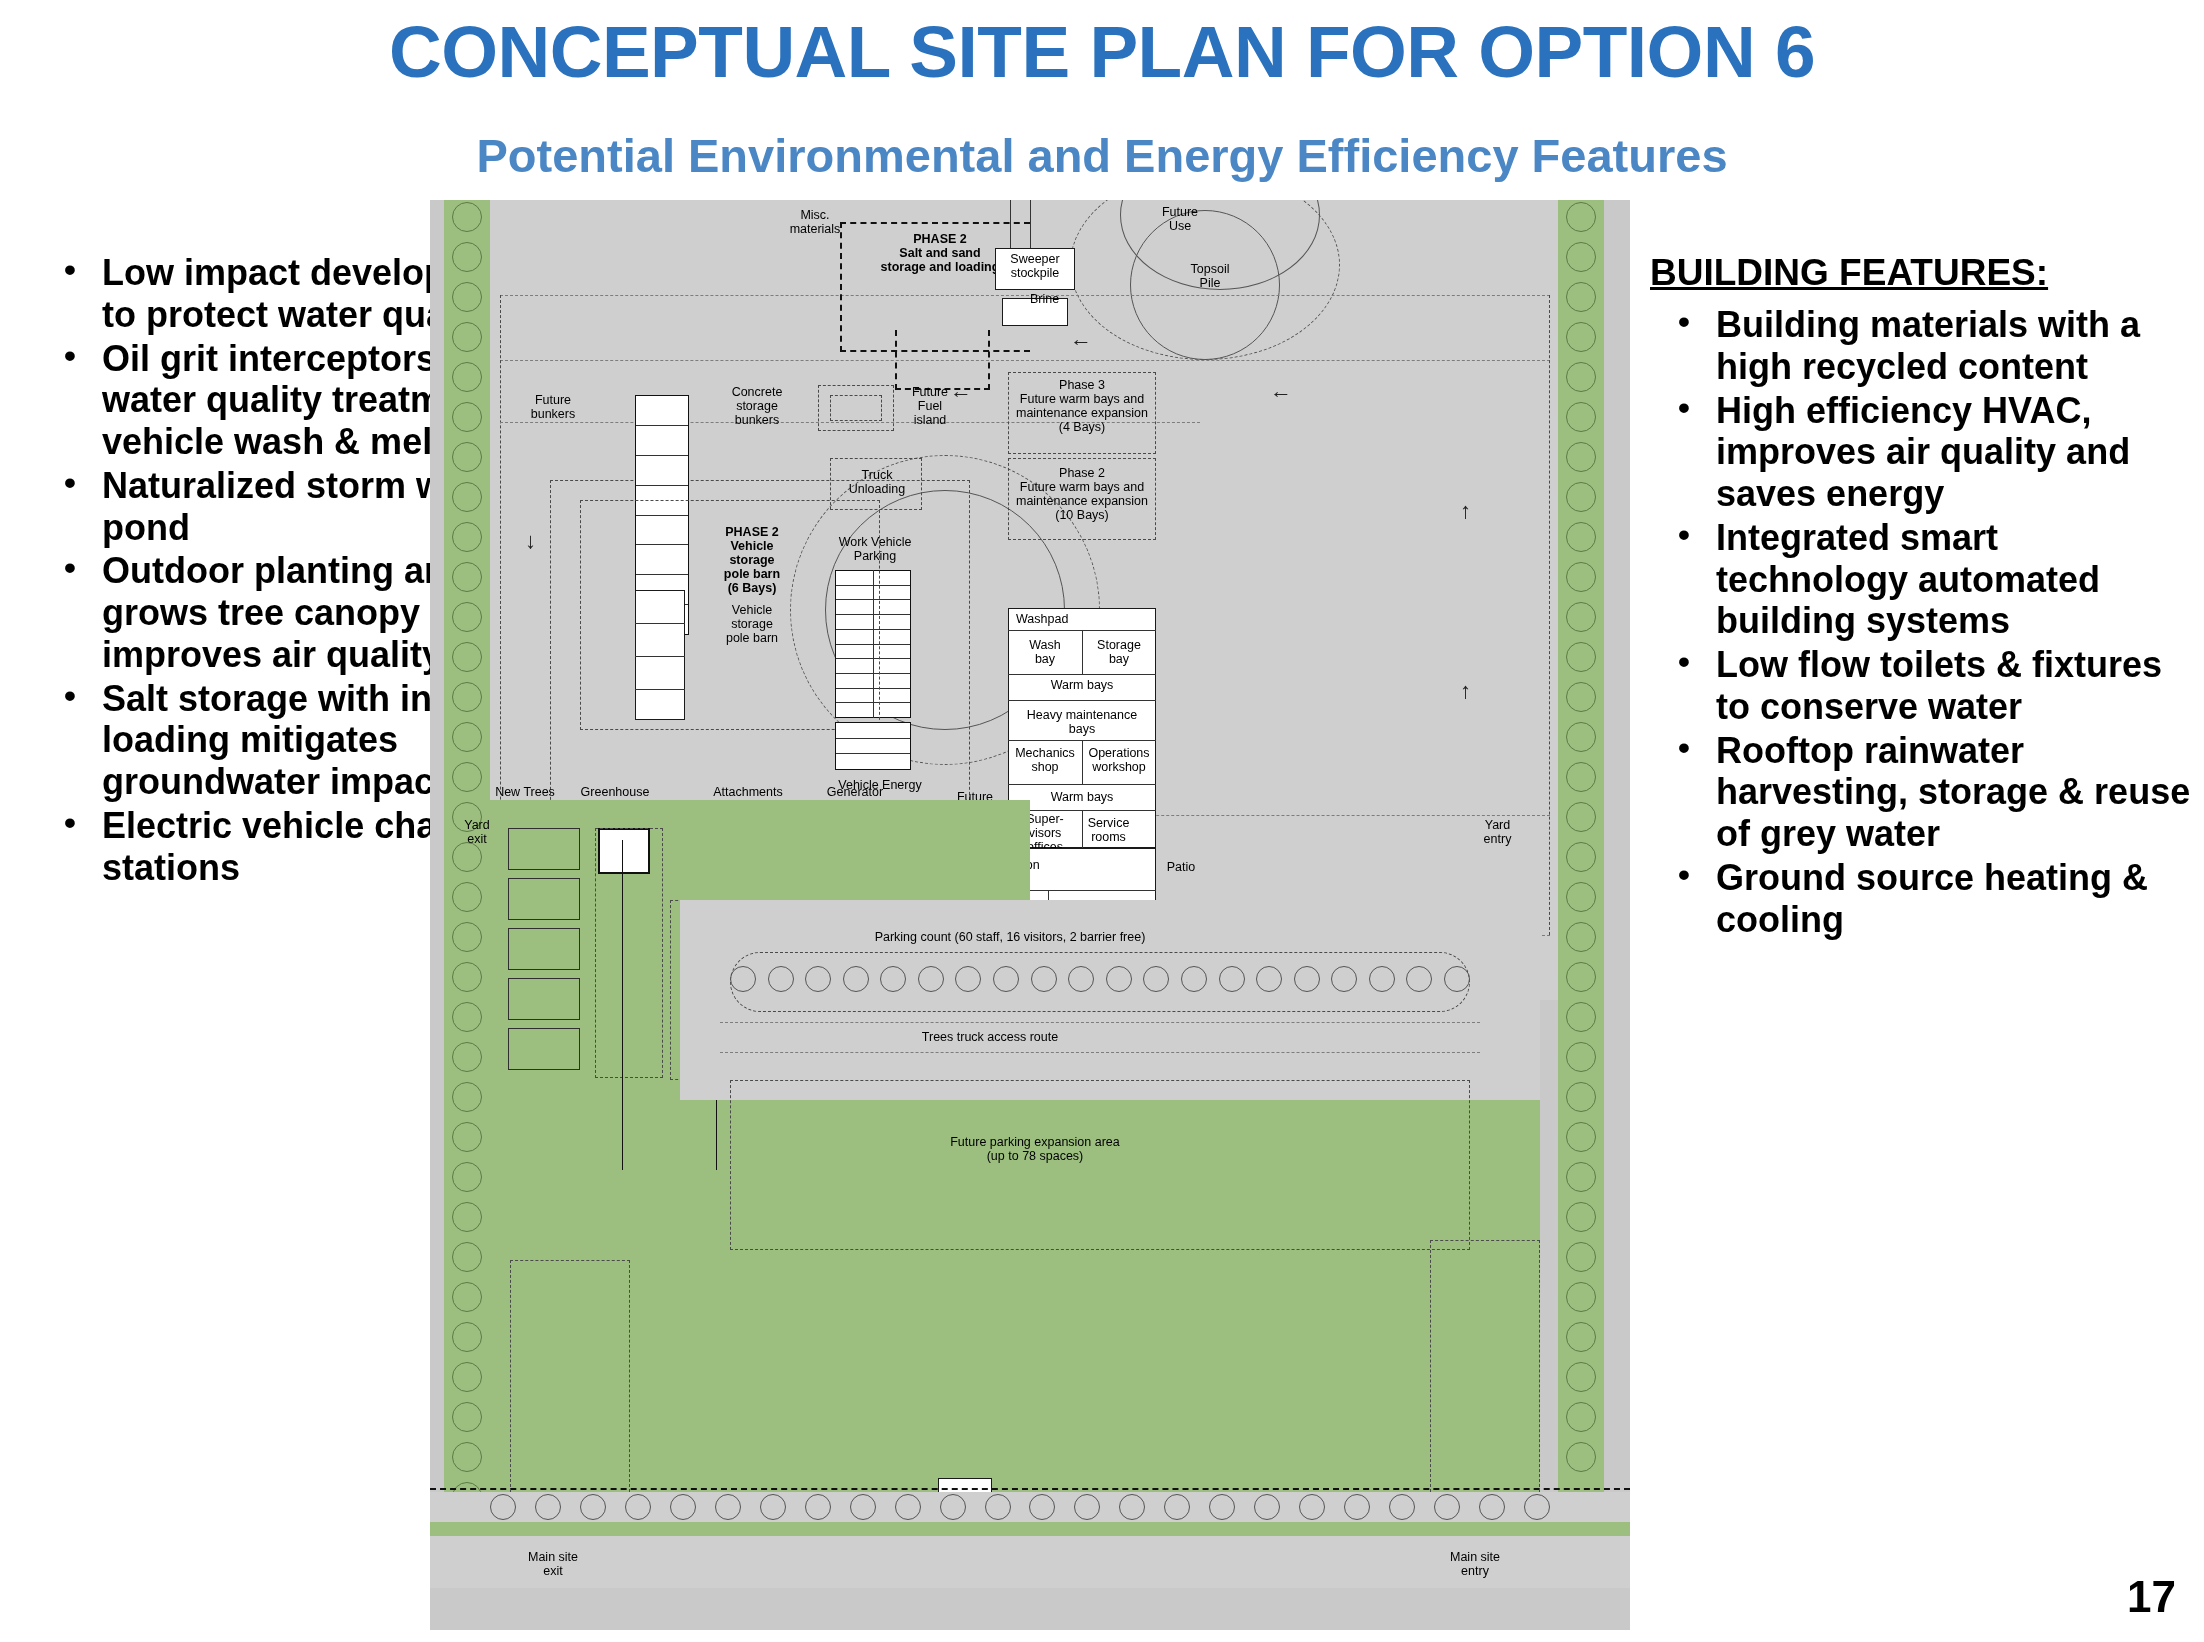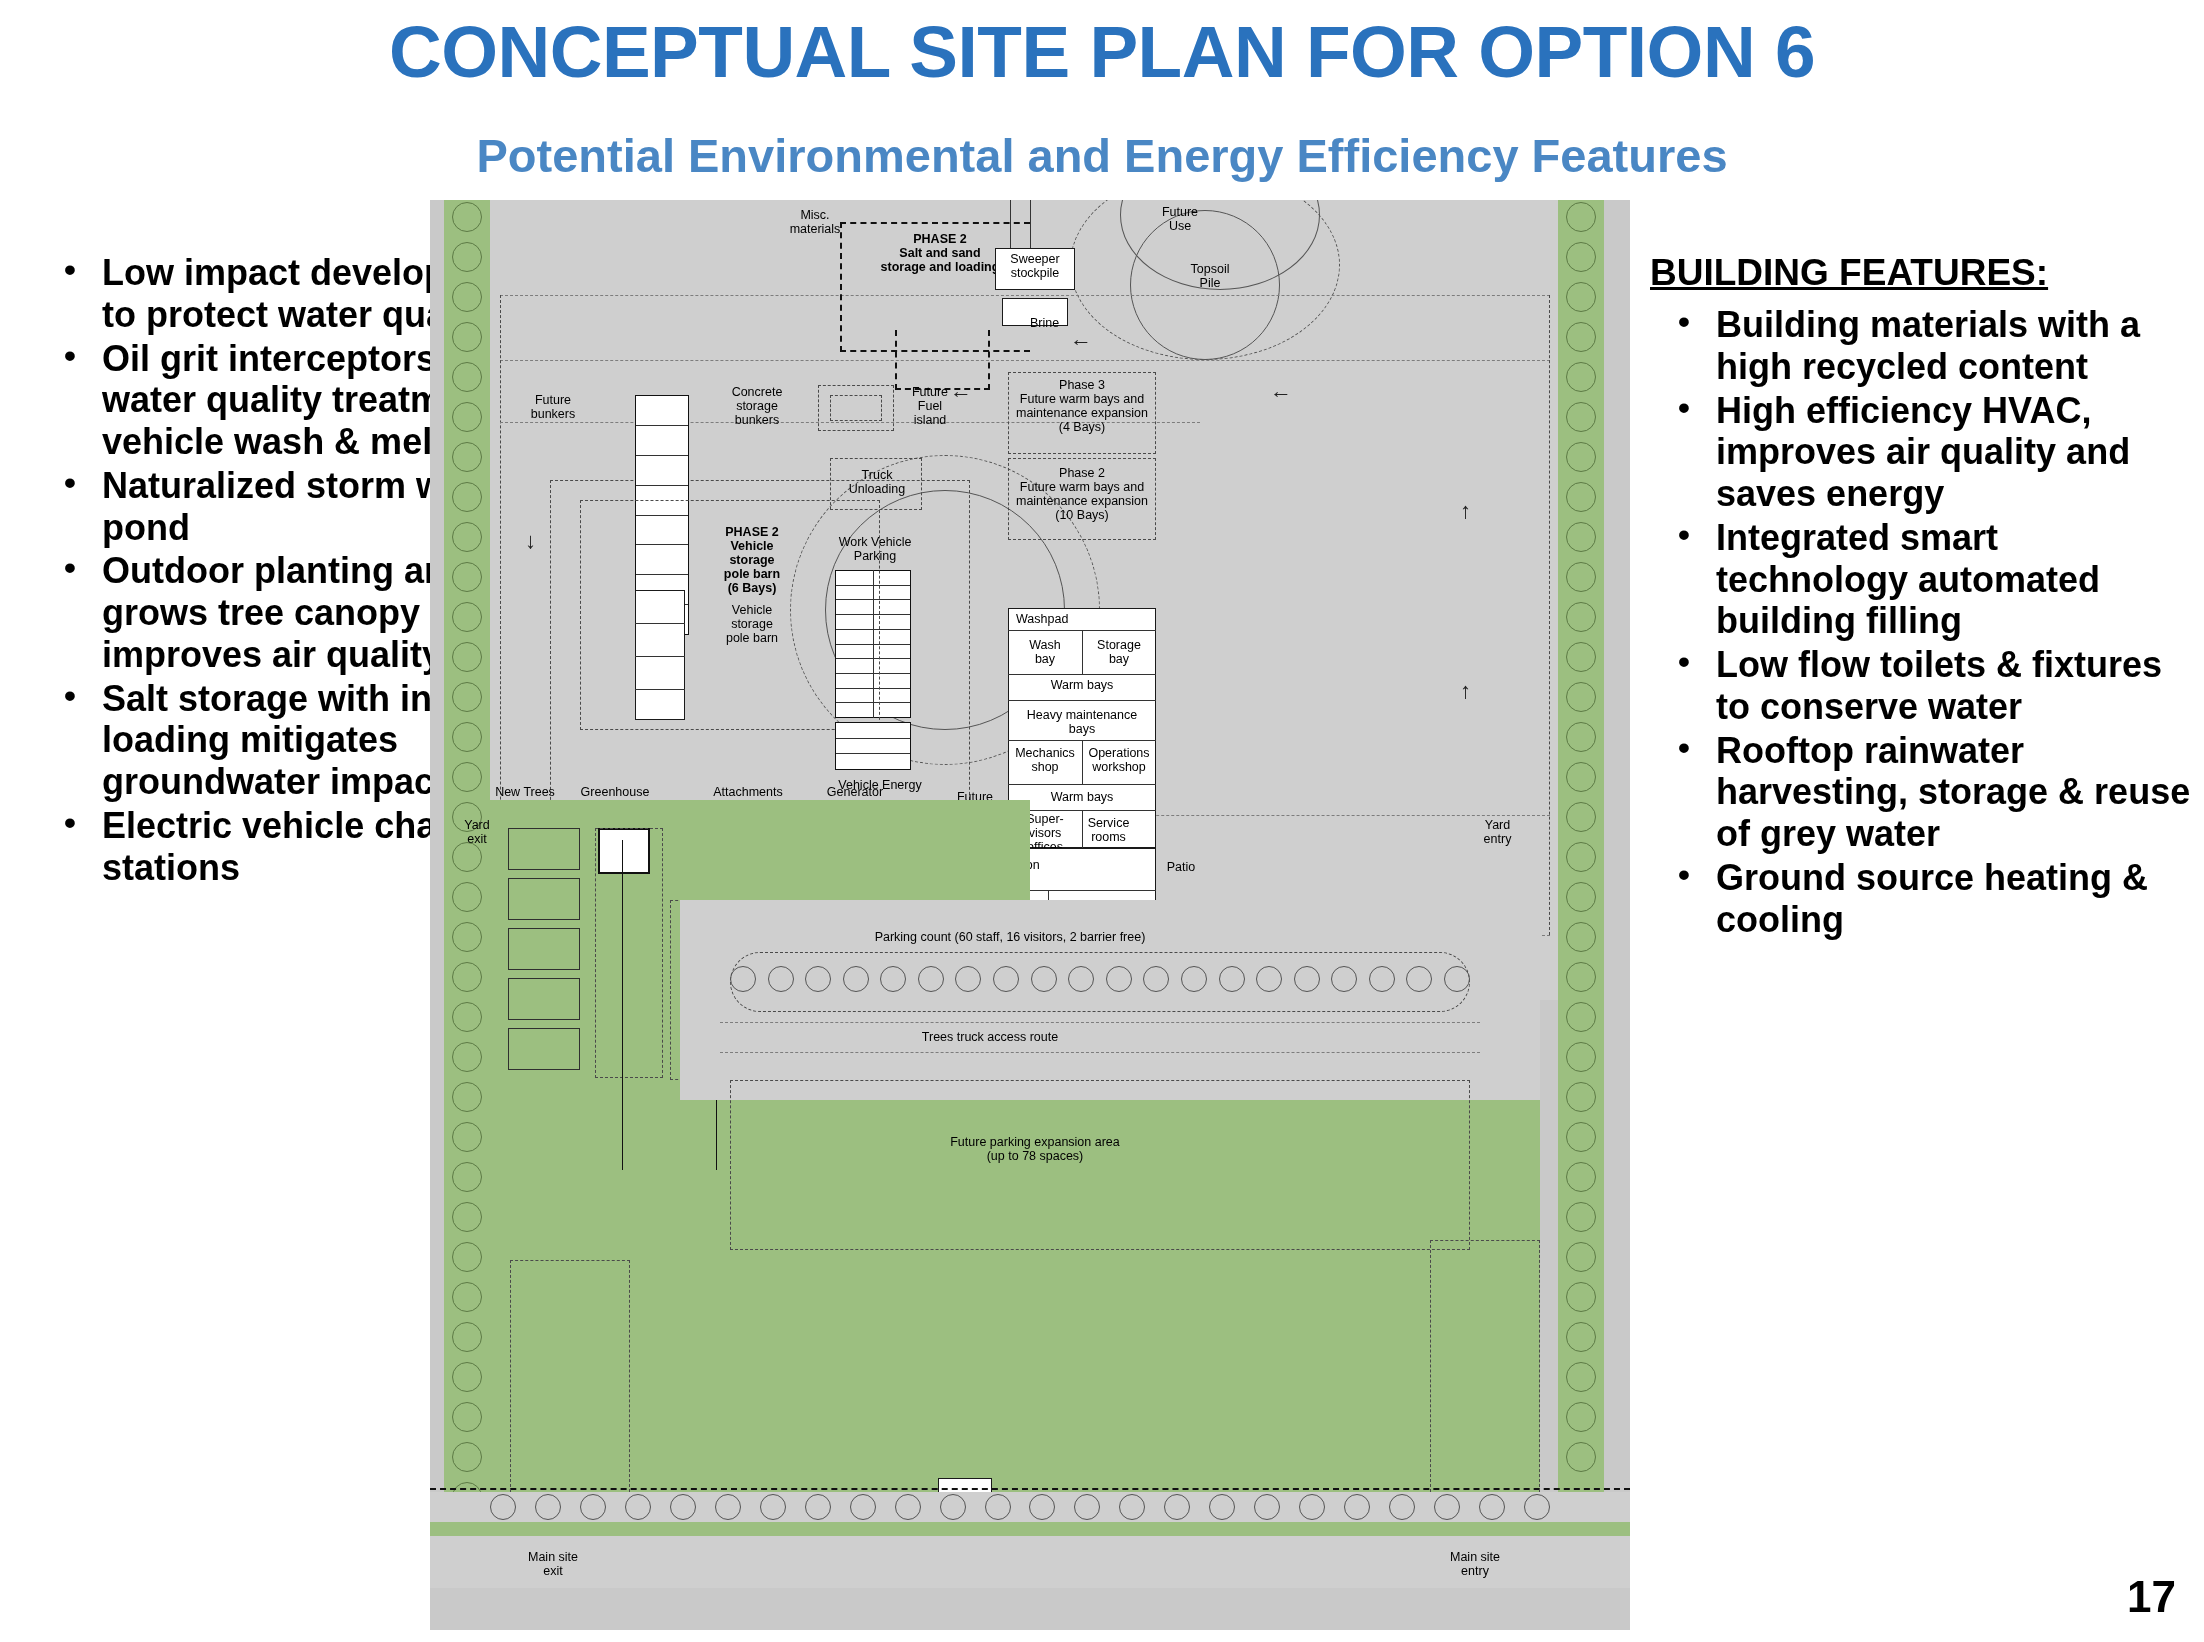--- a/index.html
+++ b/index.html
@@ -137,21 +137,21 @@
     <li>Salt storage with indoor loading mitigates groundwater impact</li>
     <li>Electric vehicle charging stations</li>
   </ul>
 </div>
 
 <div class="col" id="building-features">
   <div class="col-head">BUILDING FEATURES:</div>
   <ul class="bullets">
     <li>Building materials with a high recycled content</li>
     <li>High efficiency HVAC, improves air quality and saves energy</li>
-    <li>Integrated smart technology automated building filling</li>
+    <li>Integrated smart technology automated building systems</li>
     <li>Low flow toilets &amp; fixtures to conserve water</li>
     <li>Rooftop rainwater harvesting, storage &amp; reuse of grey water</li>
     <li>Ground source heating &amp; cooling</li>
   </ul>
 </div>
 
 <div class="page-num">17</div>
 
 <div class="dimtext" style="left:548px; top:740px;">313000</div>
 <div class="dimtext" style="left:568px; top:750px;">[1026'-11"]</div>
@@ -259,21 +259,21 @@
   <div class="lbl bold wrap" style="left:430px; top:32px; width:160px;">PHASE 2<br>Salt and sand<br>storage and loading</div>
   <div class="lbl wrap" style="left:705px; top:5px; width:90px;">Future<br>Use</div>
   <div class="lbl wrap" style="left:735px; top:62px; width:90px;">Topsoil<br>Pile</div>
 
   <div class="dashdark" style="left:410px; top:22px; width:190px; height:130px; border-right:none;"></div>
   <div class="dashdark" style="left:465px; top:130px; width:95px; height:60px; border-top:none;"></div>
 
   <div class="bldg" style="left:565px; top:48px; width:80px; height:42px;"></div>
   <div class="lbl wrap" style="left:567px; top:52px; width:76px;">Sweeper<br>stockpile</div>
   <div class="bldg" style="left:572px; top:98px; width:66px; height:28px;"></div>
-  <div class="lbl" style="left:574px; top:116px; width:81px;">Brine</div>
+  <div class="lbl" style="left:574px; top:92px; width:81px;">Brine</div>
   <div class="vline" style="left:580px; top:0; height:48px;"></div>
   <div class="vline" style="left:600px; top:0; height:48px;"></div>
 
   <div class="lbl wrap" style="left:88px; top:193px; width:70px;">Future<br>bunkers</div>
   <div class="lbl wrap" style="left:282px; top:185px; width:90px;">Concrete<br>storage<br>bunkers</div>
 
   <div class="stall-grid" style="left:205px; top:195px; width:54px; height:240px; display:flex; flex-direction:column;">
     <div style="flex:1"></div>
       <div style="flex:1"></div>
       <div style="flex:1"></div>

